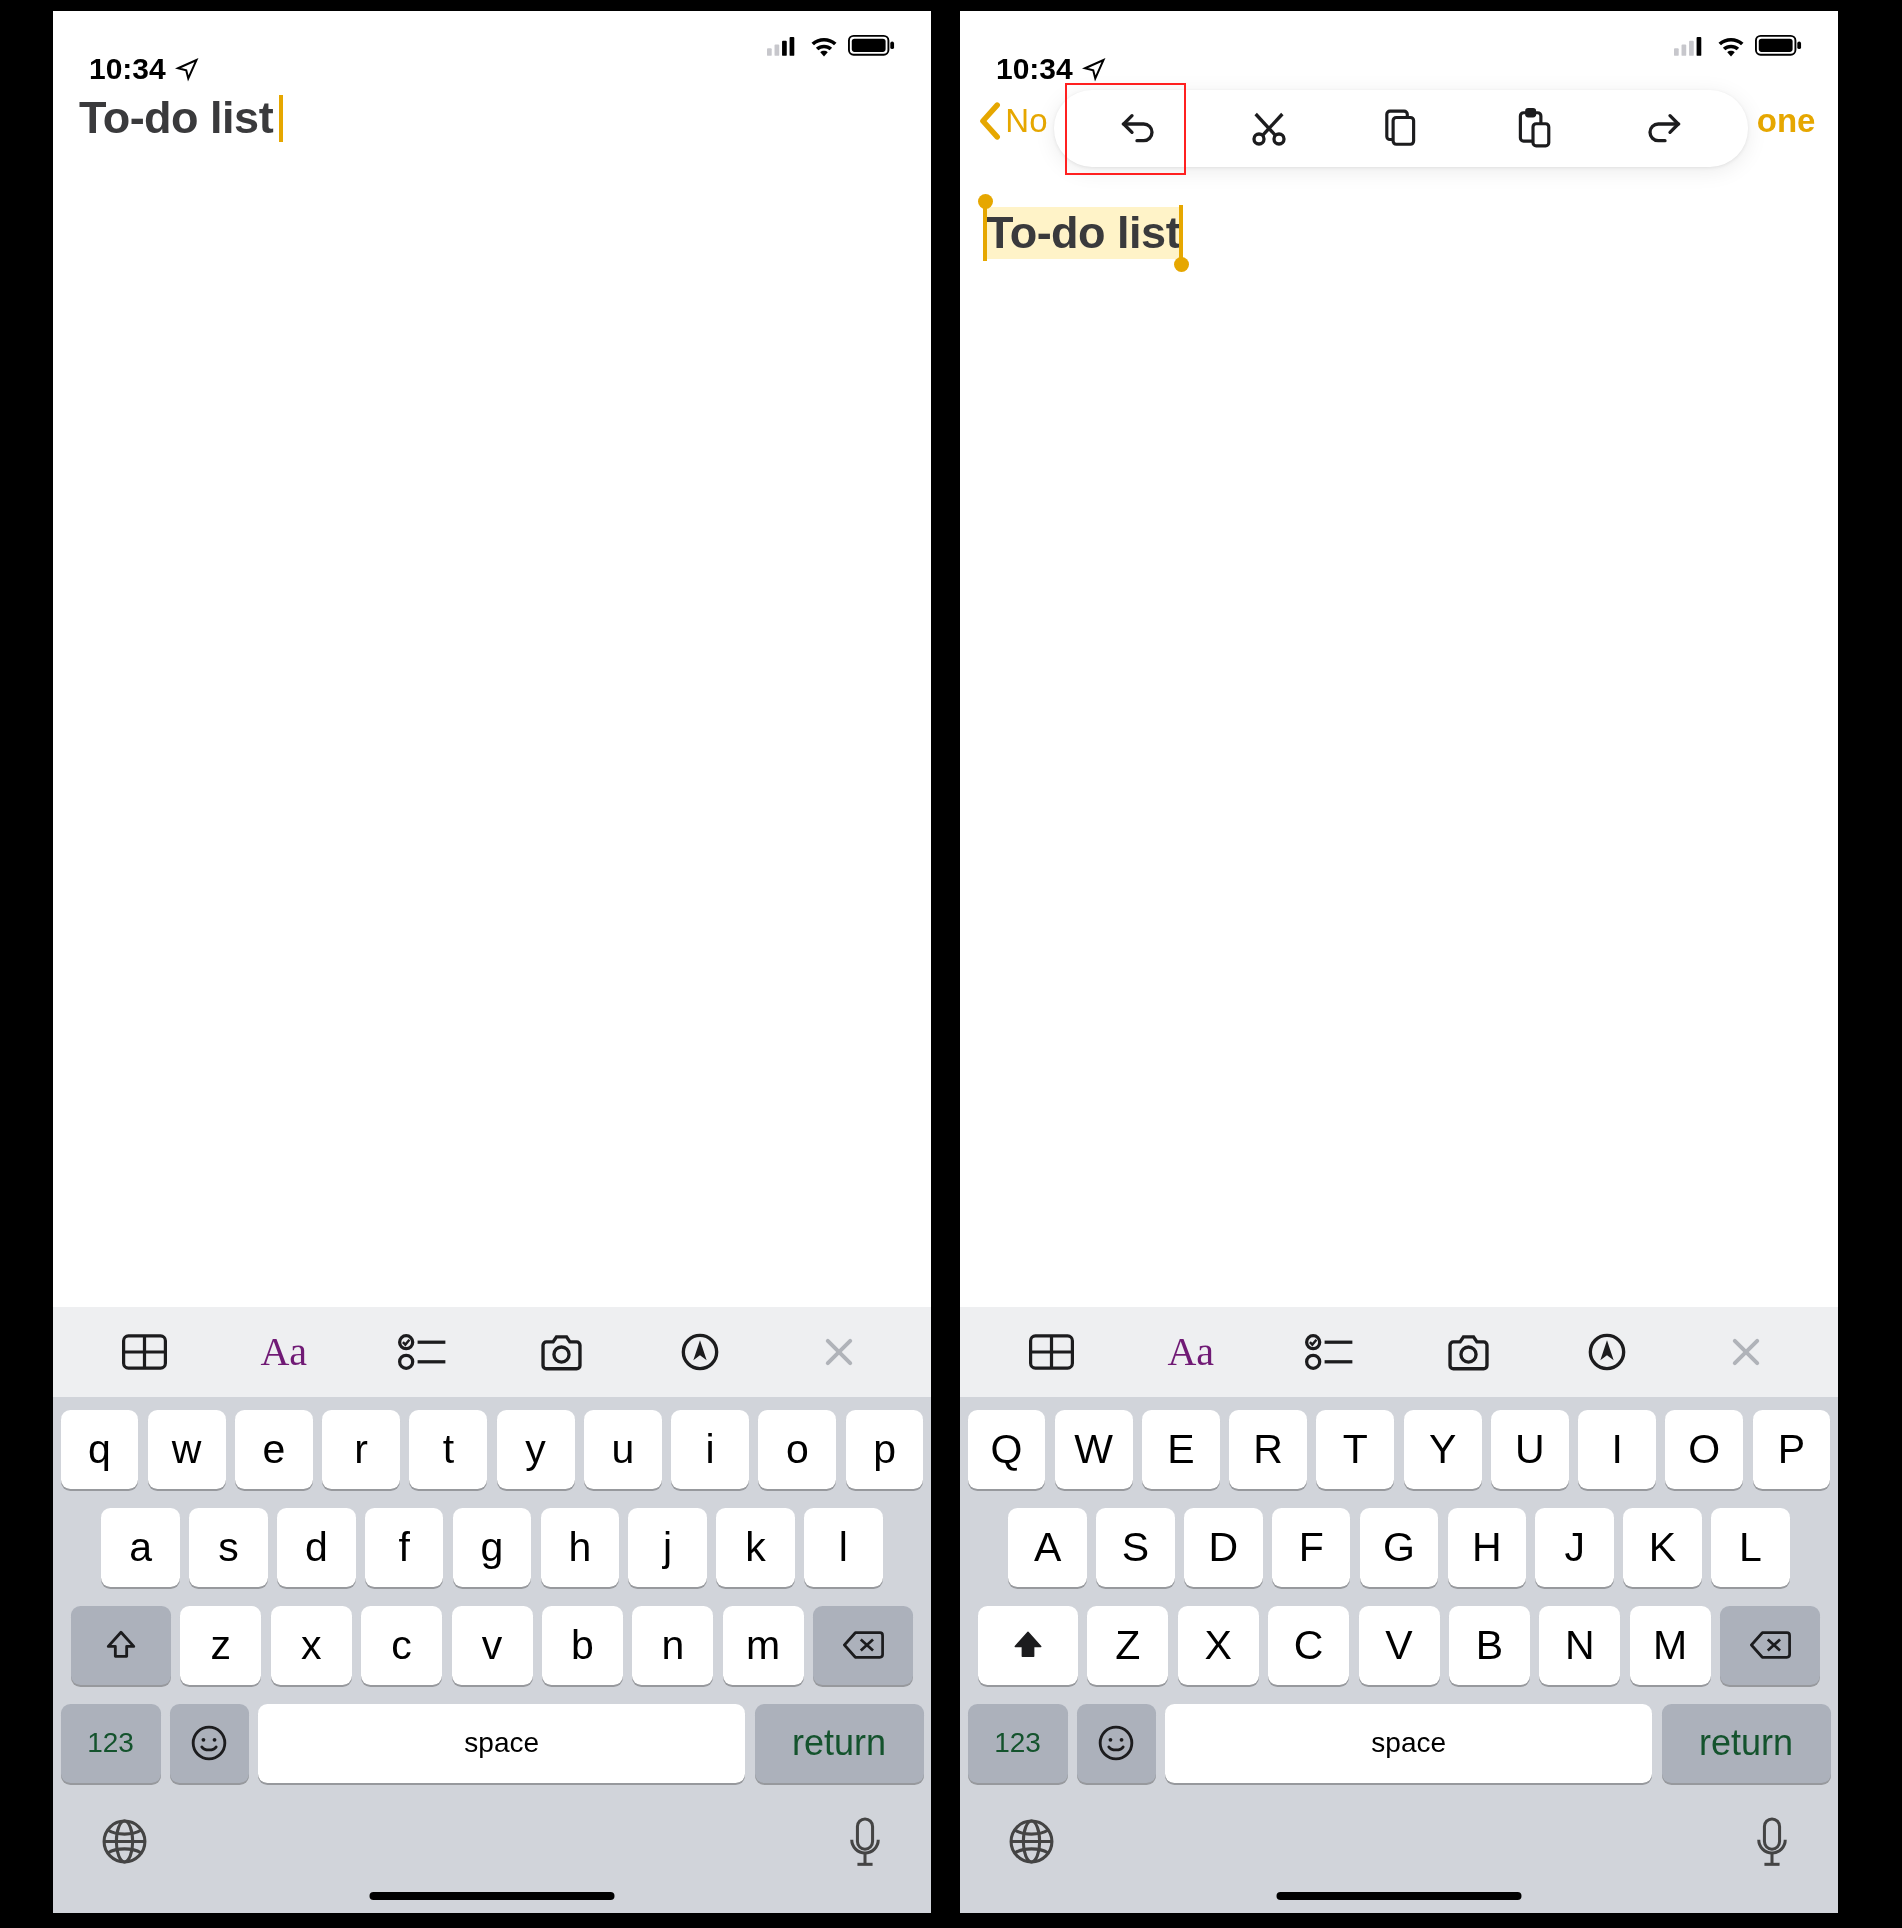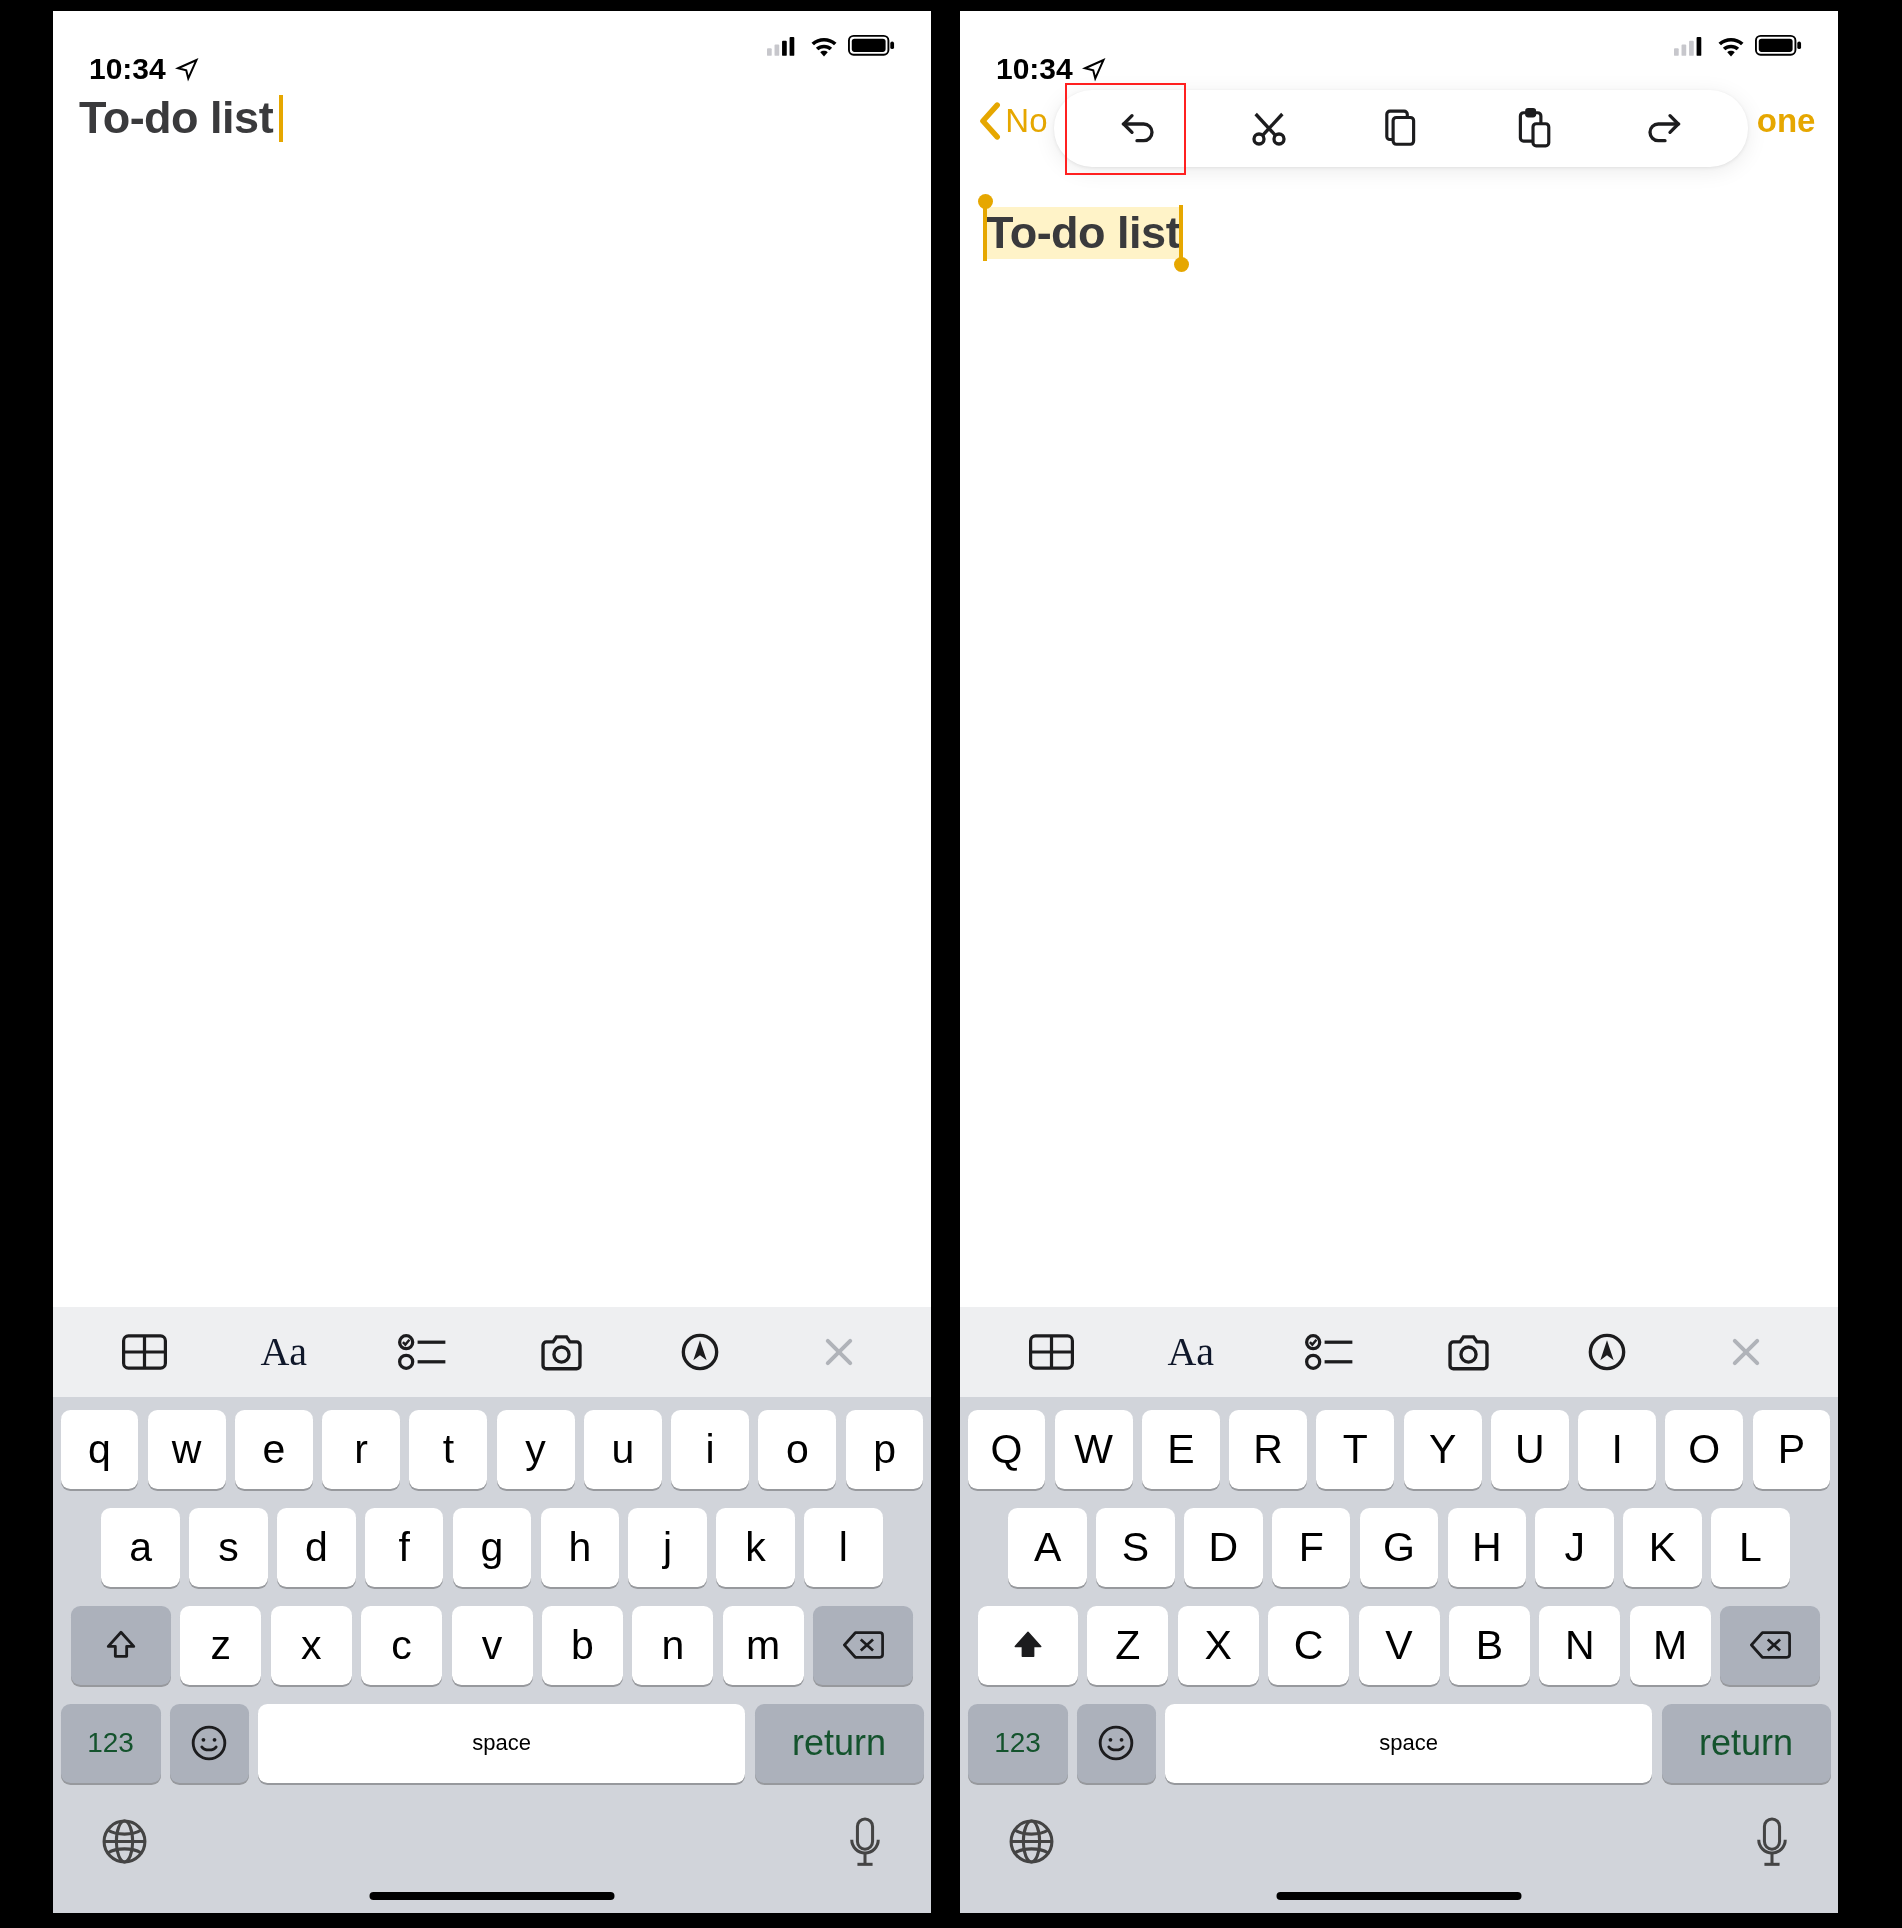--- a/index.html
+++ b/index.html
@@ -165,21 +165,21 @@
     height:90px;
     display:flex;
     align-items:center;
     justify-content:space-around;
     padding:0 22.6px;
     background:#eeeff1;
   }
   .acc-btn{
     width:75px;height:60px;
     display:flex;align-items:center;justify-content:center;
-    color:#0f172a;
+    color:#701a75;
   }
   .acc-btn.last{ color:#b0b3b9; }
 
   .kb-rows{
     padding:13px 7.5px 7.5px 7.5px;
   }
   .kb-row{
     display:flex;
     justify-content:center;
     gap:9.4px;
@@ -195,21 +195,21 @@
     align-items:center;
     justify-content:center;
     font-size:41px;
     color:#000;
     font-weight:400;
     max-width:81px;
   }
   .kb-row.mid{ padding:0 41px; }
   .key.dark{ background:var(--key-dark); color:#14532d; }
   .key.shift,.key.backspace{ max-width:100px; flex:0 0 100px; }
-  .key.small{ font-size:22px; }
+  .key.small{ font-size:28px; }
   .key.space{ flex:1; max-width:none; }
   .key.ret{ max-width:169px; flex:0 0 169px; font-size:36px; }
   .key.num{ max-width:100px; flex:0 0 100px; font-size:28px; }
   .key.emoji{ max-width:79px; flex:0 0 79px; }
 
   .kb-bottom{
     height:104px;
     display:flex;
     align-items:flex-start;
     justify-content:space-between;

